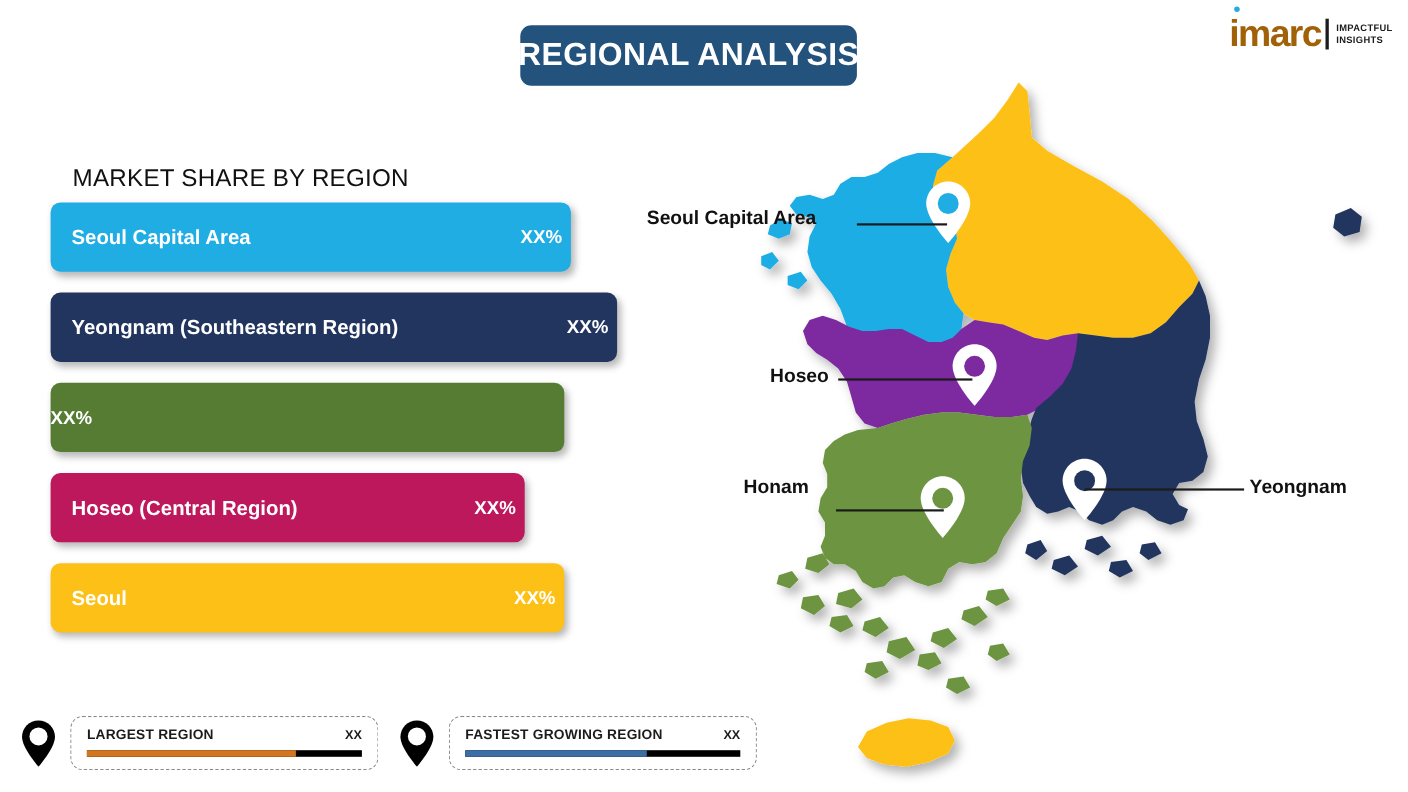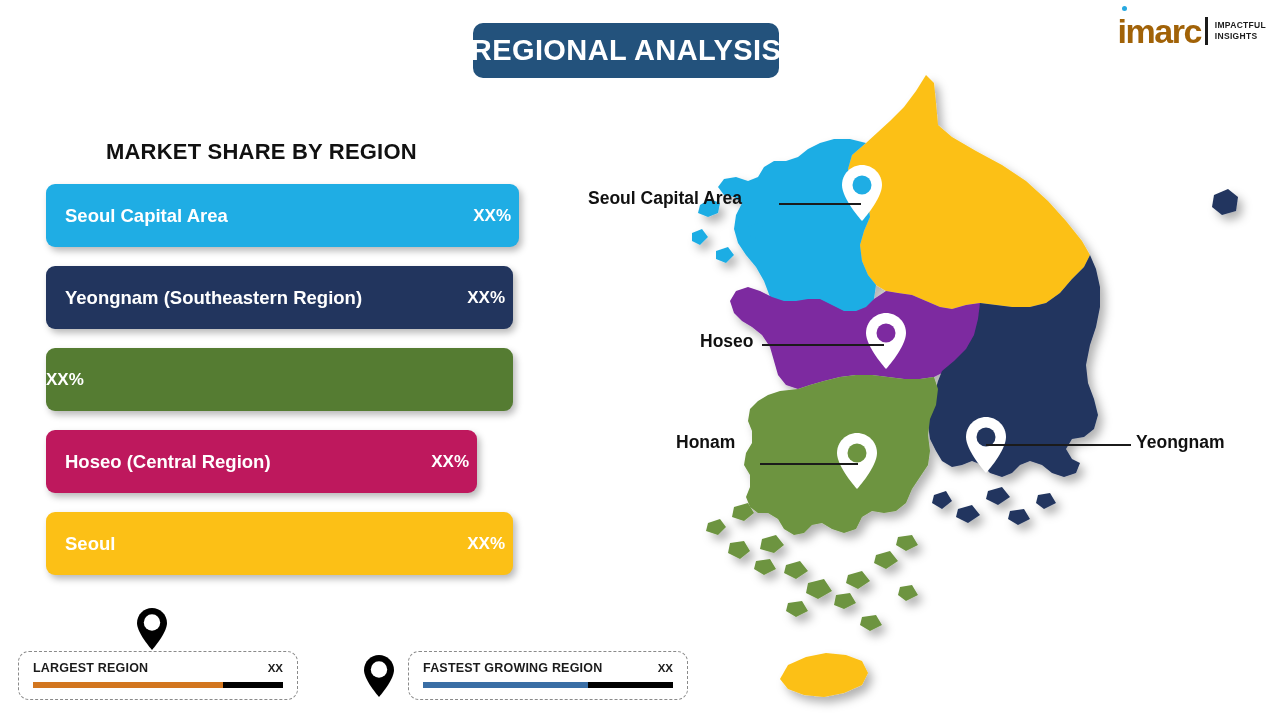--- a/index.html
+++ b/index.html
@@ -36,45 +36,44 @@
   }
   #logo .dot {
     position:absolute; left:4px; top:-8px;
     width:5px; height:5px; border-radius:50%; background:#28a9e0;
   }
   #logo .divider { width:3px; height:28px; background:#1b1b1b; margin:0 7px 0 4px; }
   #logo .tag { font-size:8.5px; font-weight:bold; color:#1b1b1b; line-height:1.35; letter-spacing:.3px; }
 
   
   #panel-title {
-    position:absolute; left:66px; top:139px;
-    font-size:22px; font-weight:bold; color:#111;
+    position:absolute; left:66px; top:149px;
+    font-size:22px; font-weight:normal; color:#111;
     letter-spacing:.2px;
-    margin-left:40px;
   }
   #share-bars { position:absolute; left:46px; top:184px; width:480px; }
   .share-bar {
     position:relative;
     height:63px;
     border-radius:9px;
     display:flex; align-items:center;
     margin-bottom:19px;
     box-shadow:3px 4px 7px rgba(0,0,0,.28);
     color:#fff;
   }
   .share-bar .label {
     font-size:18.5px; font-weight:bold; padding-left:19px; flex:1; white-space:nowrap;
   }
   .share-bar .value {
     font-size:17px; font-weight:bold; padding-right:8px; white-space:nowrap;
   }
 
   
   .legend-group { position:absolute; bottom:20px; display:flex; align-items:center; }
-  #legend-largest { left:18px;flex-direction:column; }
+  #legend-largest { left:18px; }
   #legend-fastest { left:362px; }
   .legend-pin { width:34px; height:44px; flex:0 0 auto; margin-right:12px; }
   .legend-box {
     border:1.6px dashed #8a8a8a;
     border-radius:11px;
     padding:9px 14px 11px 14px;
     min-width:280px;
   }
   .legend-row { display:flex; align-items:baseline; justify-content:space-between; }
   .legend-label { font-size:12.5px; font-weight:bold; color:#1b1b1b; letter-spacing:.2px; white-space:nowrap; }
@@ -123,21 +122,21 @@
 
 <div id="panel-title">MARKET SHARE BY REGION</div>
 
 <div id="share-bars">
 
   <div class="share-bar" style="background:#1fade4;width:473px;">
     <span class="label">Seoul Capital Area</span>
     <span class="value">XX%</span>
   </div>
 
-  <div class="share-bar" style="background:#22355e;width:467px;">
+  <div class="share-bar" style="background:#22355e;width:515px;">
     <span class="label">Yeongnam (Southeastern Region)</span>
     <span class="value">XX%</span>
   </div>
 
   <div class="share-bar" style="background:#557c32;width:467px;">
     <span class="value">XX%</span>
   </div>
 
   <div class="share-bar" style="background:#be185d;width:431px;">
     <span class="label">Hoseo (Central Region)</span>

